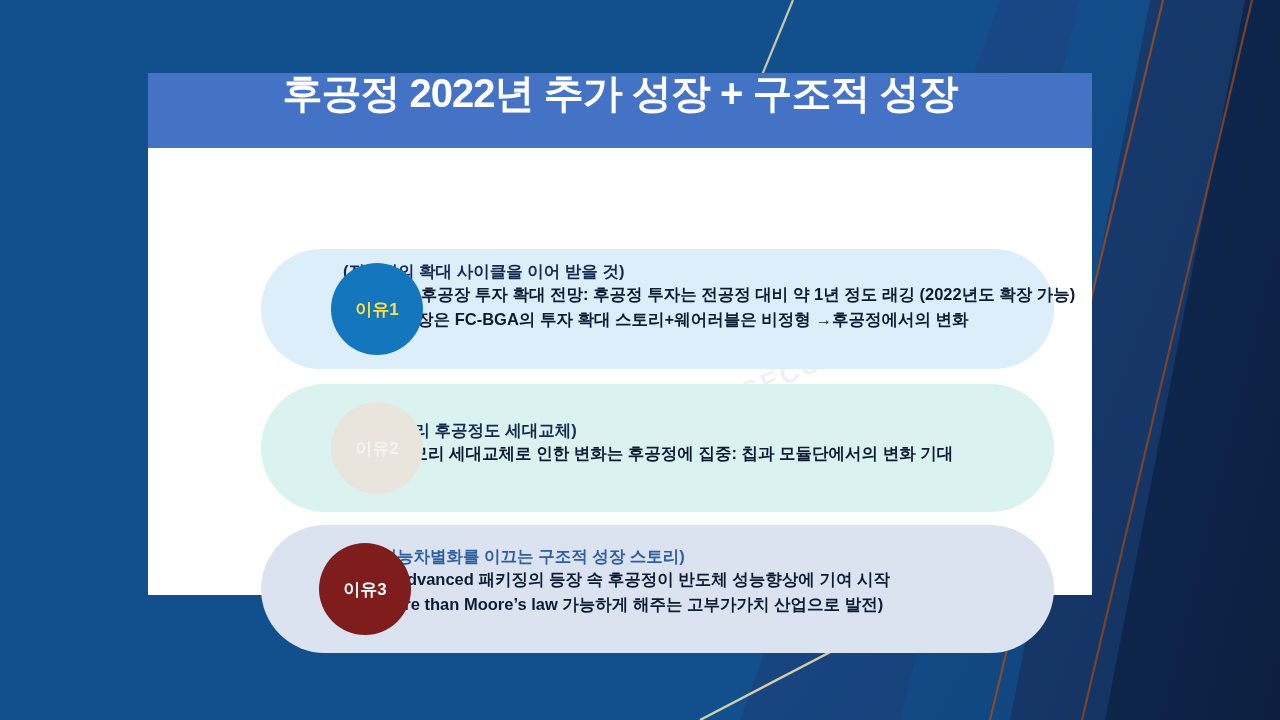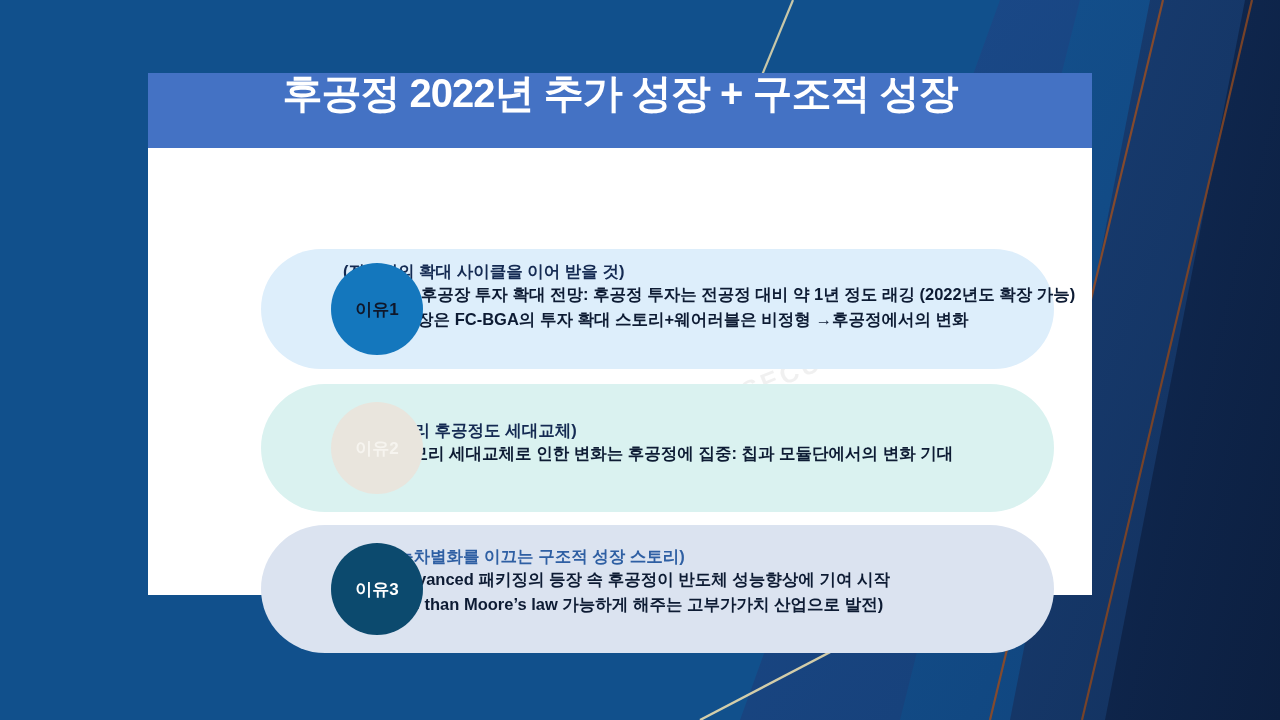--- a/index.html
+++ b/index.html
@@ -77,35 +77,35 @@
     text-align:left;
   }
   .plain{
     font-size:16.5px;font-weight:bold;color:#0d1b33;
     line-height:1.55;white-space:nowrap;
   }
 
   
   #row1{top:176px;height:120px;}
   #pill1{top:0;width:793px;height:120px;background:#ddeefb;}
-  #circle1{left:183px;top:14px;width:92px;height:92px;background:#1477bd;color:#0f172a;justify-content:center;}
+  #circle1{left:183px;top:14px;width:92px;height:92px;background:#1477bd;color:#fde047;justify-content:center;}
   #body1{margin-left:195px;padding-top:13px;}
   #head1{color:#142a52;}
 
   
   #row2{top:311px;height:128px;}
   #pill2{top:0;width:793px;height:128px;background:#daf2f0;}
   #circle2{left:183px;top:18px;width:92px;height:92px;background:#e9e5dd;color:#f6f4ef;}
   #body2{margin-left:227px;padding-top:37px;}
   #head2{color:#142a52;}
 
   
   #row3{top:452px;height:128px;}
   #pill3{top:0;width:793px;height:128px;background:#dbe3f0;}
-  #circle3{left:183px;top:18px;width:92px;height:92px;background:#0c4a6e;color:#ffffff;}
+  #circle3{left:171px;top:18px;width:92px;height:92px;background:#7f1d1d;color:#ffffff;}
   #body3{margin-left:227px;padding-top:22px;}
   #head3{color:#2e5fa3;}
 </style>
 </head>
 <body>
 
 <div id="bg">
   <svg viewBox="0 0 1280 720" xmlns="http://www.w3.org/2000/svg">
     <defs>
       <linearGradient id="g1" x1="0" y1="0" x2="1" y2="1">

